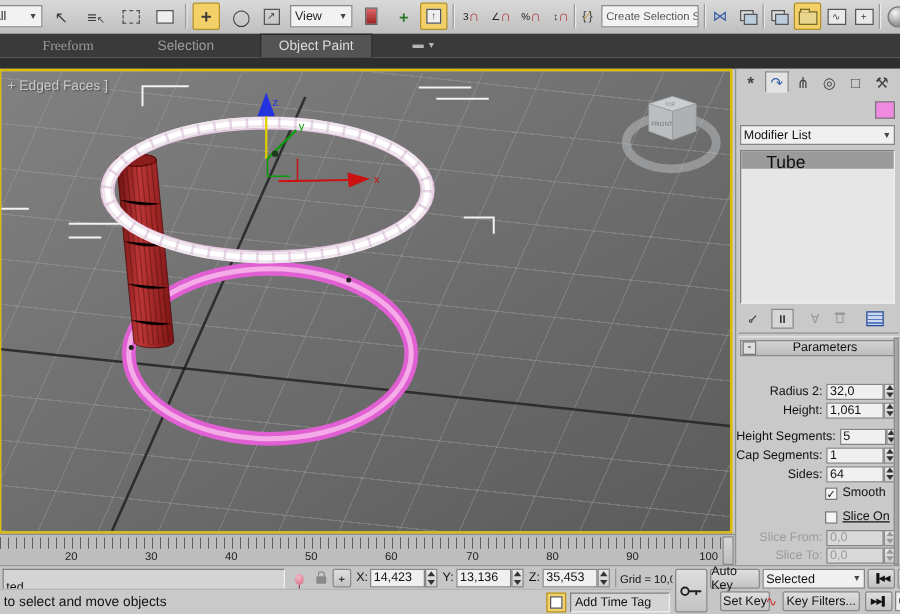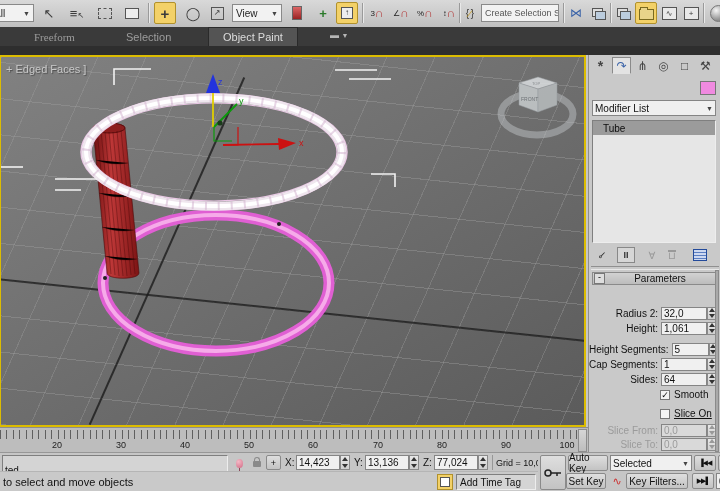--- a/index.html
+++ b/index.html
@@ -312,21 +312,21 @@
     </div>
 
   <div class="abs" style="left:111px;top:26px;width:16px;height:14px;background:#f08ae0;border:1px solid #777;box-sizing:border-box;"></div>
 
   <div class="field abs" style="left:3px;top:45px;width:124px;height:16px;">
     <span>Modifier List</span>
     <span style="margin-left:auto;font-size:7px;color:#444;">▼</span>
   </div>
 
   <div class="abs sunken" style="left:3px;top:65px;width:124px;height:123px;background:#e6e6e6;">
-    <div style="height:14px;background:#9b9b9b;font-size:10px;color:#0d0d0d;padding-left:10px;display:flex;align-items:center;">
+    <div style="height:14px;background:#9b9b9b;font-size:14px;color:#0d0d0d;padding-left:20px;display:flex;">
         <span>Tube</span>
       </div>
   </div>
 
   <div class="abs" style="left:0;top:192px;width:132px;height:16px;">
     <div class="stackbtn" style="left:4px;">
         <span style="display:inline-block;transform:rotate(135deg);">⊸</span>
       </div>
     <div class="stackbtn" style="left:28px;border:1px solid #888;background:#d6d6d6;box-sizing:border-box;">
         <span style="font-size:9px;font-weight:bold;">II</span>
@@ -455,21 +455,21 @@
   <span class="slab" style="left:354px;top:4px;">Y:</span>
   <div class="field abs" style="left:365px;top:2px;width:44px;height:15px;">
       <span>13,136</span>
     </div>
   <span class="spin abs" style="left:409px;top:2px;height:15px;">
       <b class="up"></b>
       <b class="dn"></b>
     </span>
   <span class="slab" style="left:423px;top:4px;">Z:</span>
   <div class="field abs" style="left:434px;top:2px;width:44px;height:15px;">
-      <span>77,024</span>
+      <span>35,453</span>
     </div>
   <span class="spin abs" style="left:478px;top:2px;height:15px;">
       <b class="up"></b>
       <b class="dn"></b>
     </span>
   <div class="abs" style="left:492px;top:2px;width:46px;height:15px;border-left:1px solid #979797;font-size:9px;color:#111;display:flex;align-items:center;padding-left:3px;">
       <span>Grid = 10,0</span>
     </div>
 </div>
 
@@ -487,21 +487,21 @@
   <div class="btn" style="left:2px;top:2px;width:26px;height:35px;">
     <svg width="18" height="10" viewBox="0 0 18 10">
         <circle cx="4" cy="5" r="3" fill="none" stroke="#222" stroke-width="1.5"></circle>
         <line x1="7" y1="5" x2="17" y2="5" stroke="#222" stroke-width="1.5"></line>
         <line x1="13" y1="5" x2="13" y2="8" stroke="#222" stroke-width="1.5"></line>
       </svg>
   </div>
   <div class="btn" style="left:30px;top:2px;width:40px;height:16px;">
       <span>Auto Key</span>
     </div>
-  <div class="btn" style="left:28px;top:20px;width:40px;height:16px;">
+  <div class="btn" style="left:38px;top:20px;width:40px;height:16px;">
       <span>Set Key</span>
     </div>
   <div class="field abs" style="left:72px;top:2px;width:82px;height:16px;">
     <span>Selected</span>
     <span style="margin-left:auto;font-size:7px;color:#444;">▼</span>
   </div>
   <div class="abs" style="left:72px;top:21px;width:14px;height:14px;display:flex;align-items:center;justify-content:center;">
       <span style="color:#c33;font-size:11px;">∿</span>
     </div>
   <div class="btn" style="left:88px;top:20px;width:62px;height:16px;">

